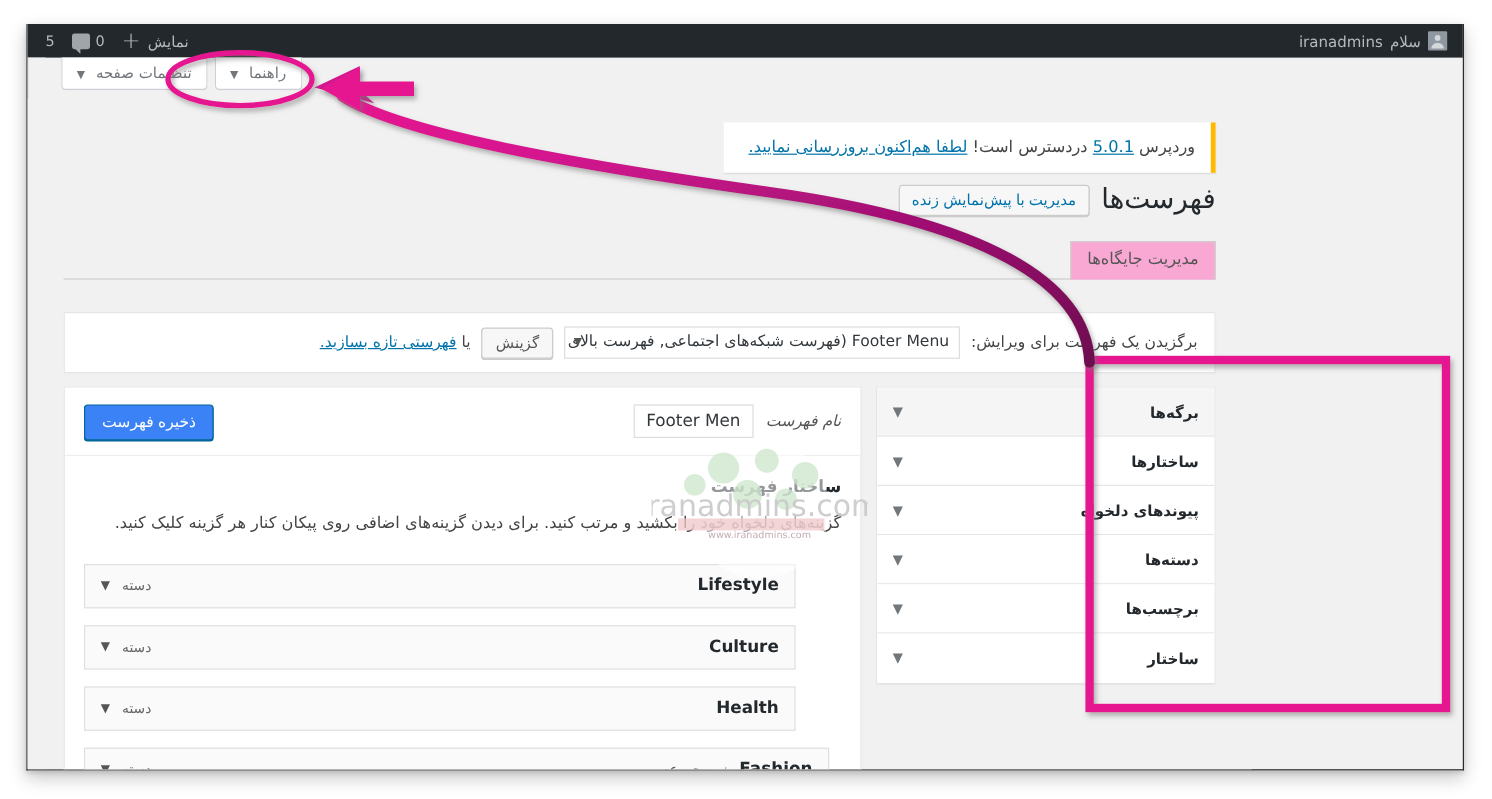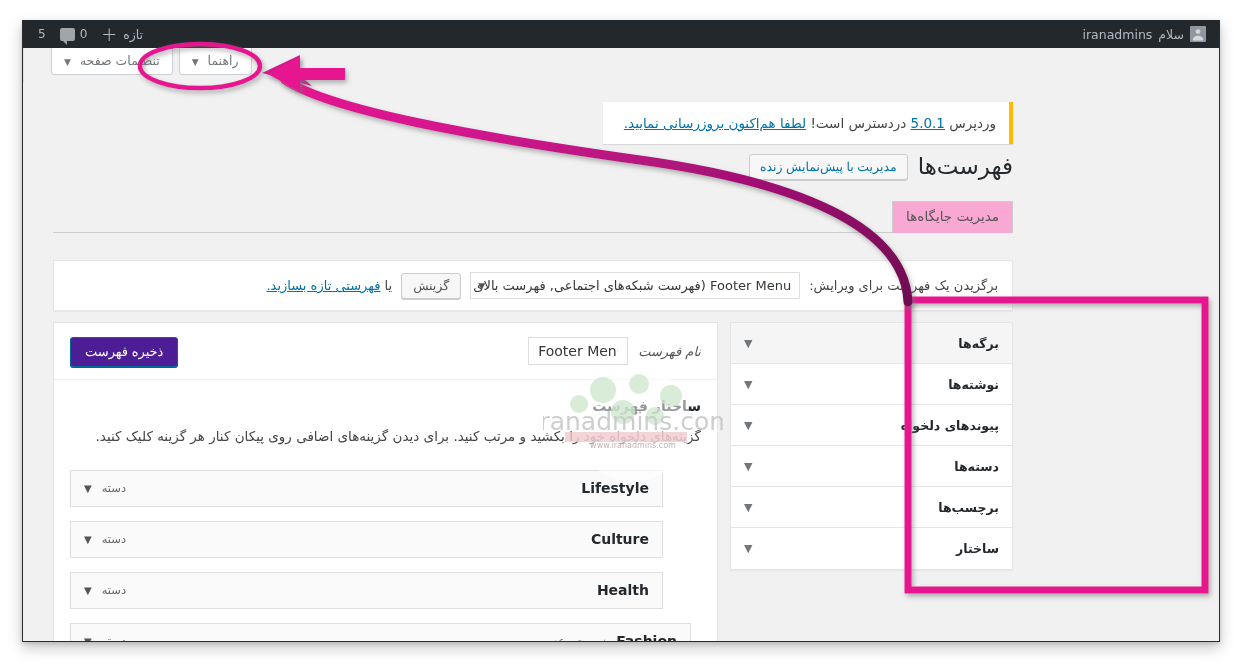--- a/index.html
+++ b/index.html
@@ -279,21 +279,21 @@
     font-size: 14px;
     color: #32373c;
     width: 100px;
     direction: ltr;
     text-align: left;
     font-family: "DejaVu Sans", "Liberation Sans", sans-serif;
   }
   .btn-primary {
     position: absolute;
     left: 16px; top: 14px;
-    background: #4c1d95;
+    background: #3b82f6;
     border: 1px solid #006799;
     color: #fff;
     font-size: 13px;
     padding: 6px 14px 7px;
     border-radius: 3px;
     box-shadow: 0 1px 0 #006799;
     cursor: pointer;
   }
 
   .structure-body { padding: 18px 16px 0 16px; }
@@ -380,21 +380,21 @@
               <path d="M1.8 13.4c0-3 2.3-4.6 5.2-4.6s5.2 1.6 5.2 4.6z" fill="#d5d8db"></path>
             </svg>
           </span>
           <span>سلام</span>
           <span style="direction:ltr">iranadmins</span>
         </div>
       </div>
 
       <div class="ab-right">
         <div class="ab-item">
-          <span>تازه</span>
+          <span>نمایش</span>
           <span class="ab-plus">+</span>
         </div>
         <div class="ab-item bubble-wrap">
           <span class="ab-count">0</span>
           <span class="bubble"></span>
         </div>
         <div class="ab-item">
           <span class="ab-count">5</span>
         </div>
       </div>
@@ -442,21 +442,21 @@
         </span>
       </div>
 
       <div class="col-right">
         <div class="postbox">
           <div class="accordion-row shaded">
             <span class="accordion-title">برگه‌ها</span>
             <span class="accordion-caret">▼</span>
           </div>
           <div class="accordion-row">
-            <span class="accordion-title">نوشته‌ها</span>
+            <span class="accordion-title">ساختار‌ها</span>
             <span class="accordion-caret">▼</span>
           </div>
           <div class="accordion-row">
             <span class="accordion-title">پیوندهای دلخواه</span>
             <span class="accordion-caret">▼</span>
           </div>
           <div class="accordion-row">
             <span class="accordion-title">دسته‌ها</span>
             <span class="accordion-caret">▼</span>
           </div>

